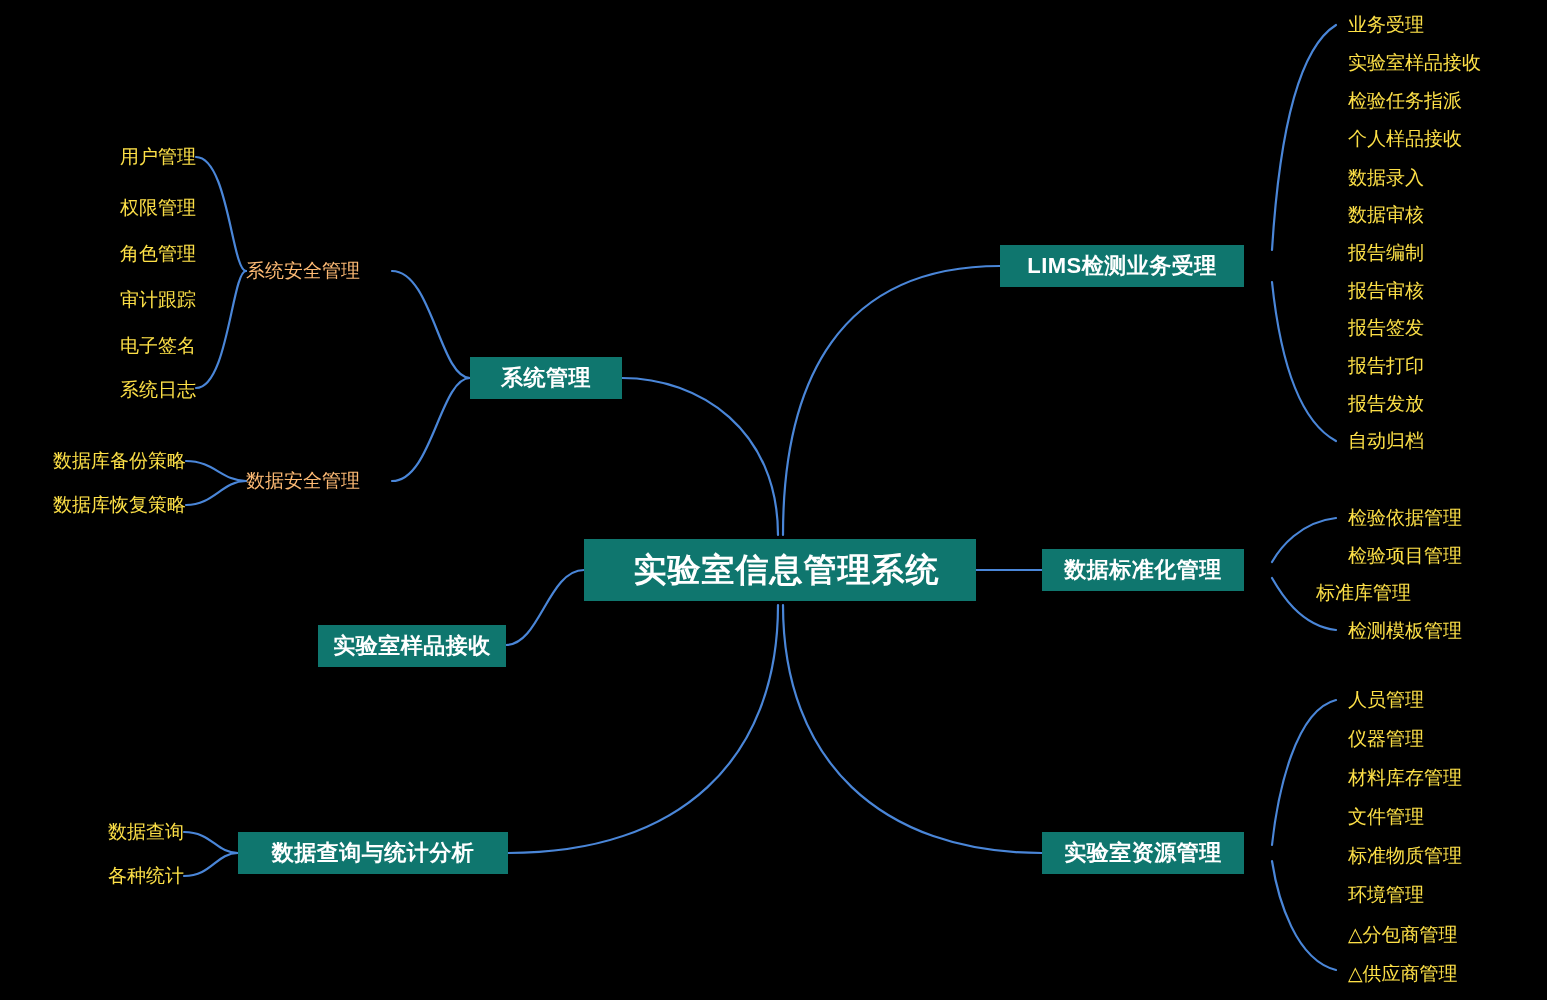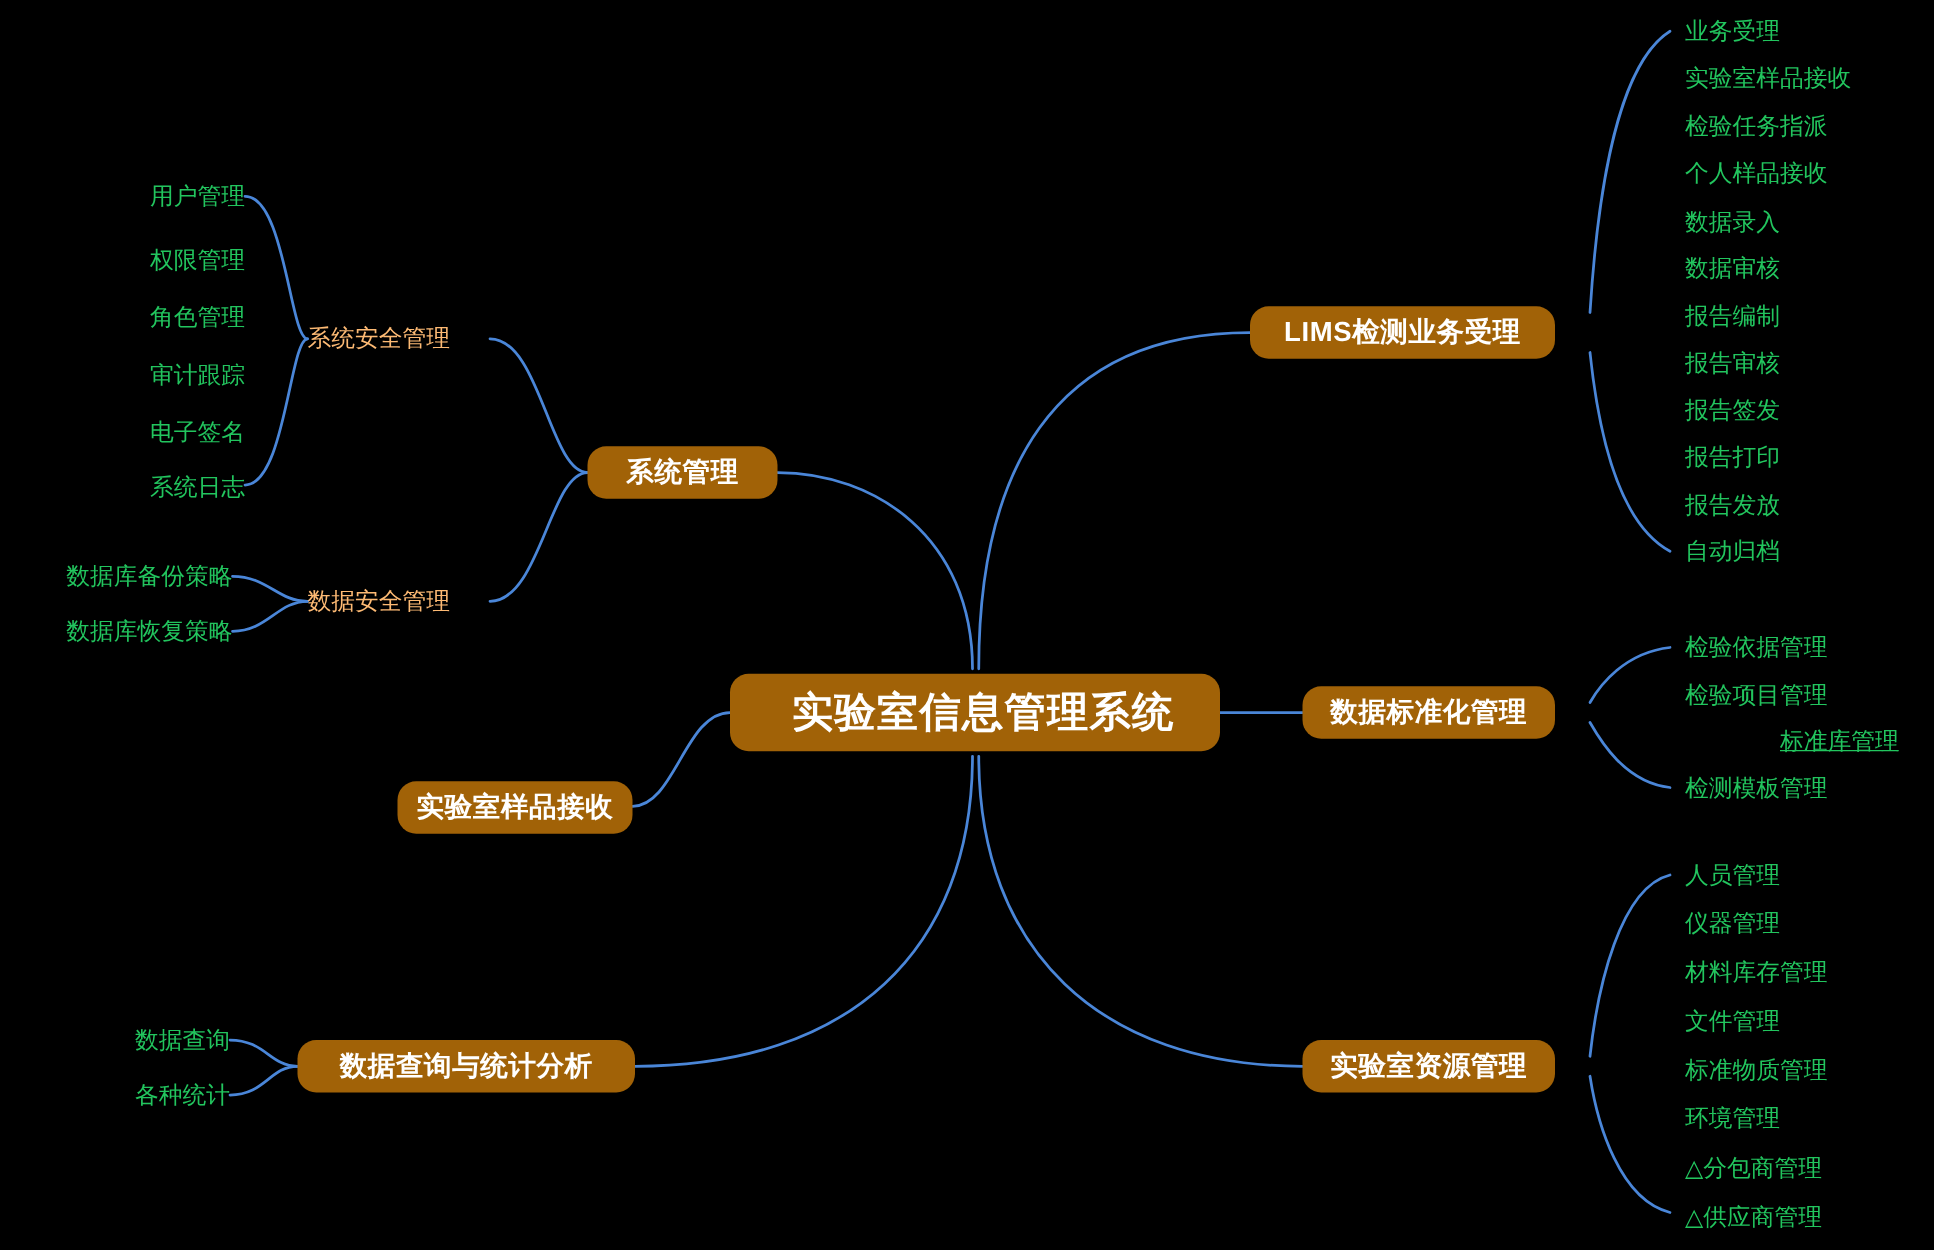--- a/index.html
+++ b/index.html
@@ -1,24 +1,24 @@
 <!DOCTYPE html>
 <html><head>
 <meta charset="utf-8">
 <style>
   html,body{margin:0;padding:0;background:#000;}
   #stage{position:relative;width:1547px;height:1000px;background:#000;overflow:hidden;
          font-family:"Liberation Sans","DejaVu Sans",sans-serif;}
   svg#links{position:absolute;left:0;top:0;width:1547px;height:1000px;}
   .node{position:absolute;box-sizing:border-box;display:flex;align-items:center;justify-content:center;}
-  .node.box{background:#a16207;color:#fff;font-weight:bold;white-space:nowrap;border-radius:15px;}
+  .node.box{background:#0f766e;color:#fff;font-weight:bold;white-space:nowrap;}
   .node.root{font-size:33px;letter-spacing:1px;}
   .node.l1{font-size:22px;letter-spacing:.5px;}
   .node.plain{color:#fdba74;font-size:19px;white-space:nowrap;justify-content:flex-end;}
-  .node.leaf{color:#22c55e;font-size:19px;white-space:nowrap;justify-content:flex-start;}
+  .node.leaf{color:#fde047;font-size:19px;white-space:nowrap;justify-content:flex-start;}
   .node.leaf.r{justify-content:flex-start;}
   .node.leaf.l{justify-content:flex-end;}
 </style>
 </head>
 <body>
 
 <div id="stage">
 
   <svg id="links" viewBox="0 0 1547 1000" xmlns="http://www.w3.org/2000/svg">
     <g fill="none" stroke="#4a86d8" stroke-width="2.2" stroke-linecap="round">
@@ -164,21 +164,21 @@
   <div class="node leaf r" style="left:1348px;top:426px;height:30px;">
     <span>自动归档</span>
     </div>
 
   <div class="node leaf r" style="left:1348px;top:503px;height:30px;">
     <span>检验依据管理</span>
     </div>
   <div class="node leaf r" style="left:1348px;top:541px;height:30px;">
     <span>检验项目管理</span>
     </div>
-  <div class="node leaf r" style="left:1424px;top:578px;height:30px;text-decoration:underline;">
+  <div class="node leaf r" style="left:1316px;top:578px;height:30px;">
     <span>标准库管理</span>
     </div>
   <div class="node leaf r" style="left:1348px;top:616px;height:30px;">
     <span>检测模板管理</span>
     </div>
 
   <div class="node leaf r" style="left:1348px;top:685px;height:30px;">
     <span>人员管理</span>
     </div>
   <div class="node leaf r" style="left:1348px;top:724px;height:30px;">

